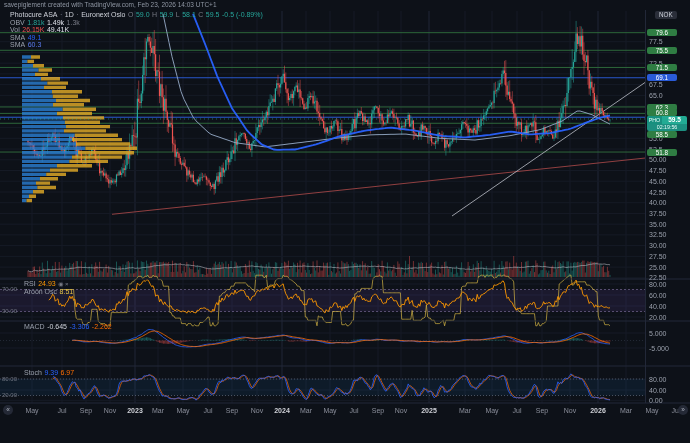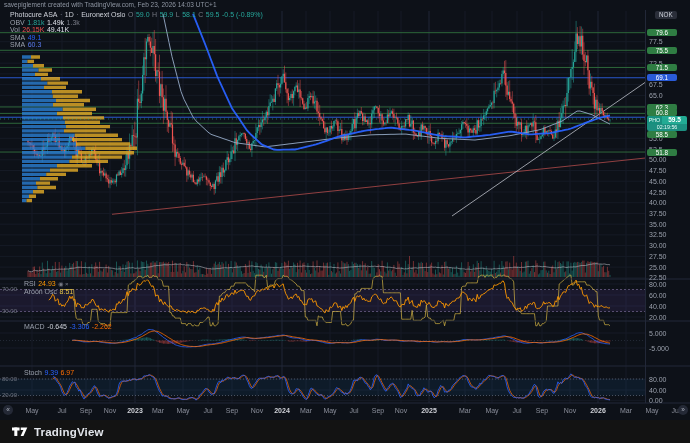--- a/index.html
+++ b/index.html
@@ -226,21 +226,13 @@
       <div id="current-sym">PHO</div>
       <div id="current-price">59.5</div>
     </div>
     <div id="current-cd">02:19:56</div>
   </div>
 
   <div id="time-axis-hit" class="abs" style="left:0;top:403px;width:690px;height:17px;"></div>
   <div class="circle-btn" style="left:3px;top:404.5px;">«</div>
   <div class="circle-btn" style="left:678px;top:404.5px;">»</div>
 
-  <div id="footer">
-    <svg width="16" height="13" viewBox="0 0 18 14" style="position:static;">
-      <rect x="0" y="2.5" width="8.5" height="3.4" fill="#fff"></rect>
-      <rect x="2.6" y="2.5" width="3.4" height="9.5" fill="#fff"></rect>
-      <path d="M9.8 2.5 h7.4 l-4.3 9.5 h-3.2 l3.1 -6.6 h-3 z" fill="#fff"></path>
-    </svg>
-    <span class="brand">TradingView</span>
-  </div>
 </div>
 
 </body></html>

